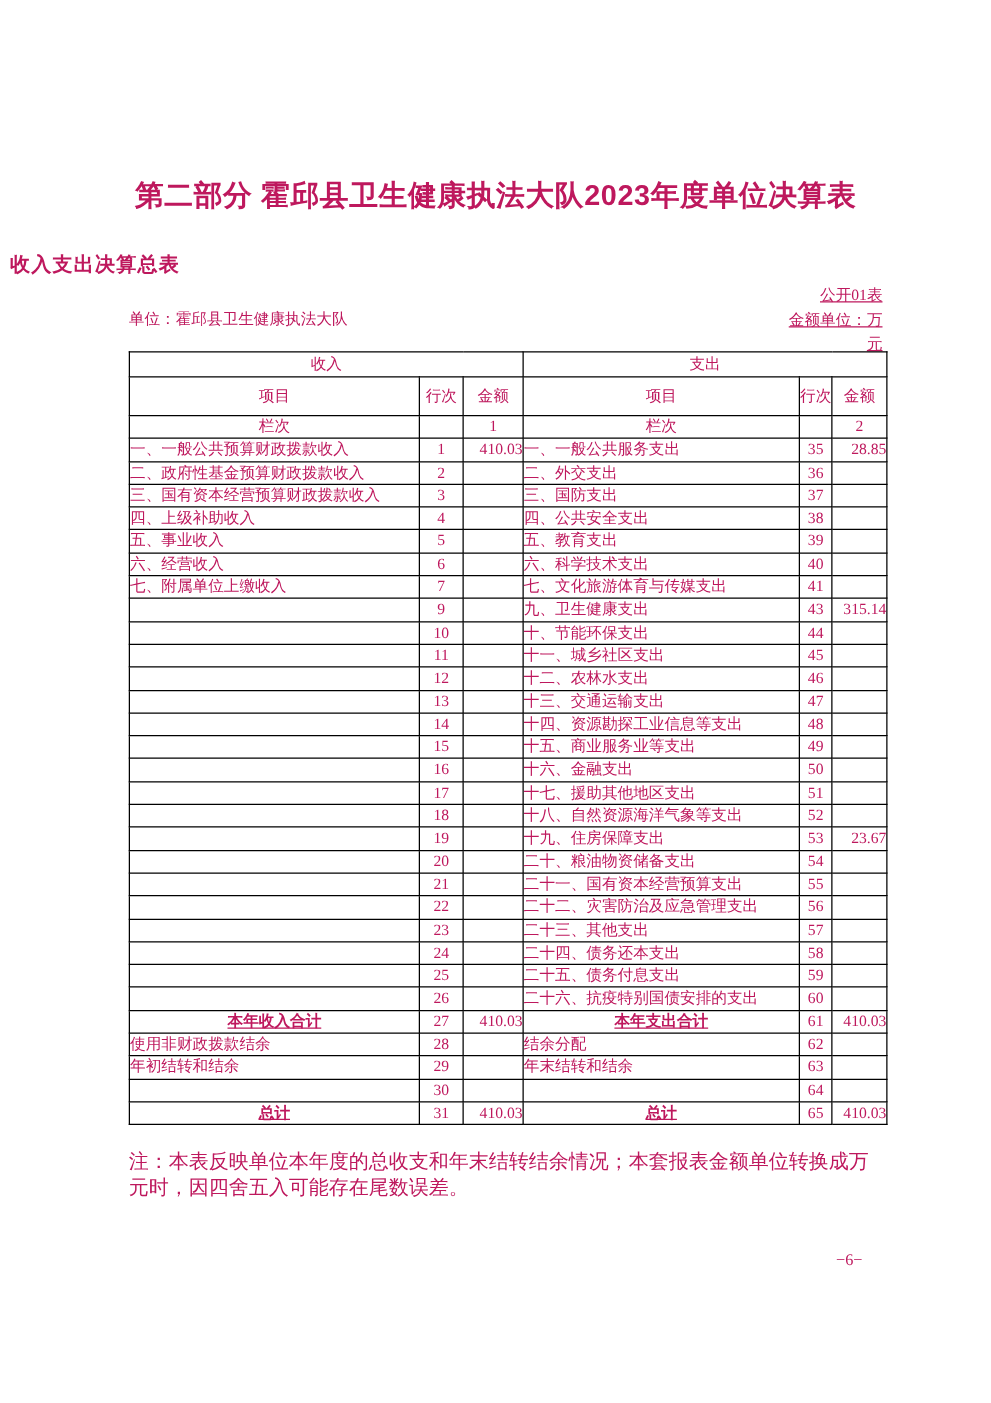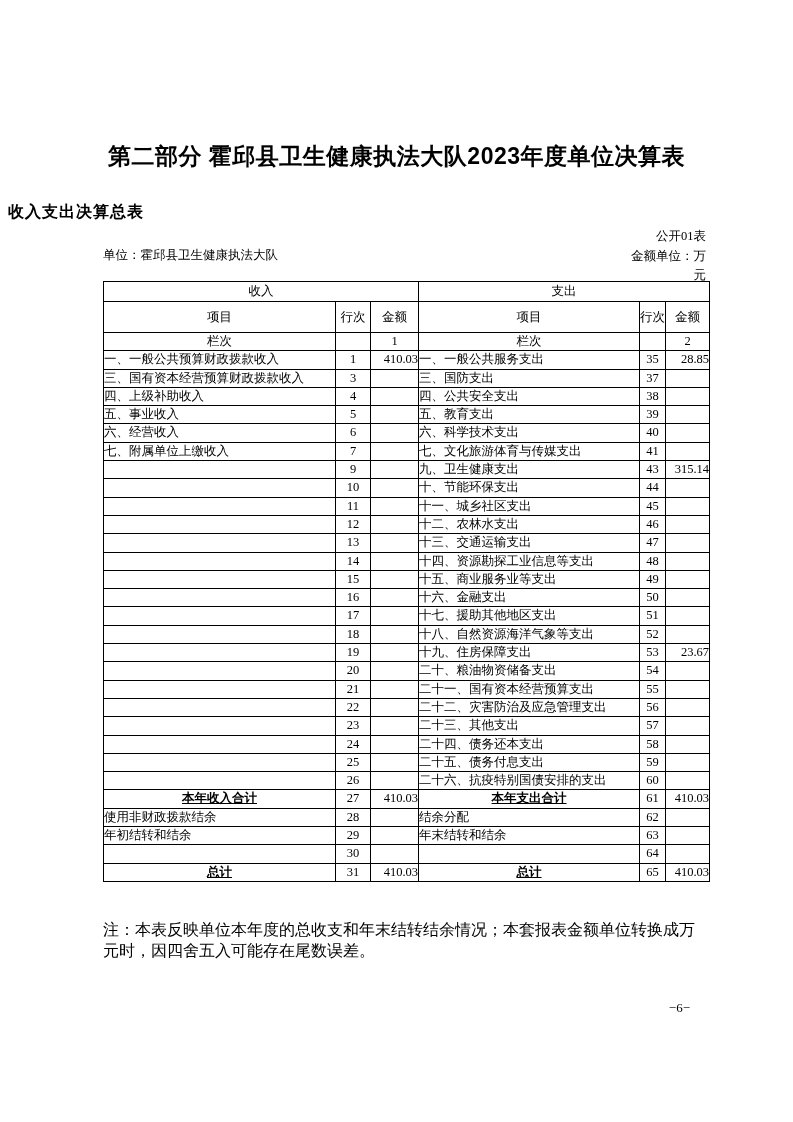--- a/index.html
+++ b/index.html
@@ -1,39 +1,39 @@
 <!DOCTYPE html>
 <html><head>
 <meta charset="utf-8">
 <style>
   html, body { margin:0; padding:0; background:#ffffff; }
   .page {
     position:relative;
     width:793px; height:1122px;
     background:#ffffff;
-    color:#000000;
+    color:#be185d;
     font-family:"Liberation Serif","DejaVu Serif",serif;
     overflow:hidden;
   }
   .part-title {
     position:absolute; top:141px; left:0; width:100%;
     text-align:center;
     font-family:"Liberation Sans","DejaVu Sans",sans-serif;
     font-weight:bold; font-size:23px; letter-spacing:0.5px;
     white-space:nowrap;
   }
   .table-title {
     position:absolute; top:202px; left:8px; width:100%;
     text-align:left;
     font-family:"Liberation Sans","DejaVu Sans",sans-serif;
     font-weight:bold; font-size:16px; letter-spacing:1px;
   }
   .meta-block {
     position:absolute; top:227px; right:87px;
-    text-align:right; font-size:12.5px; line-height:19.5px;
+    text-align:right; font-size:12.5px; line-height:19.5px;text-decoration:underline;
   }
   .org-line {
     position:absolute; top:247px; left:103px;
     font-size:12.5px;
   }
   table.acct {
     position:absolute; top:281px; left:103px;
     width:606px;
     border-collapse:collapse; table-layout:fixed;
   }
@@ -113,20 +113,28 @@
         </tr>
         <tr class="row-normal">
           <td class="c-item">一、一般公共预算财政拨款收入</td>
           <td class="c-row">1</td>
           <td class="c-amt">410.03</td>
           <td class="c-item">一、一般公共服务支出</td>
           <td class="c-row">35</td>
           <td class="c-amt">28.85</td>
         </tr>
         <tr class="row-normal">
+          <td class="c-item">二、政府性基金预算财政拨款收入</td>
+          <td class="c-row">2</td>
+          <td class="c-amt"></td>
+          <td class="c-item">二、外交支出</td>
+          <td class="c-row">36</td>
+          <td class="c-amt"></td>
+        </tr>
+        <tr class="row-normal">
           <td class="c-item">三、国有资本经营预算财政拨款收入</td>
           <td class="c-row">3</td>
           <td class="c-amt"></td>
           <td class="c-item">三、国防支出</td>
           <td class="c-row">37</td>
           <td class="c-amt"></td>
         </tr>
         <tr class="row-normal">
           <td class="c-item">四、上级补助收入</td>
           <td class="c-row">4</td>

